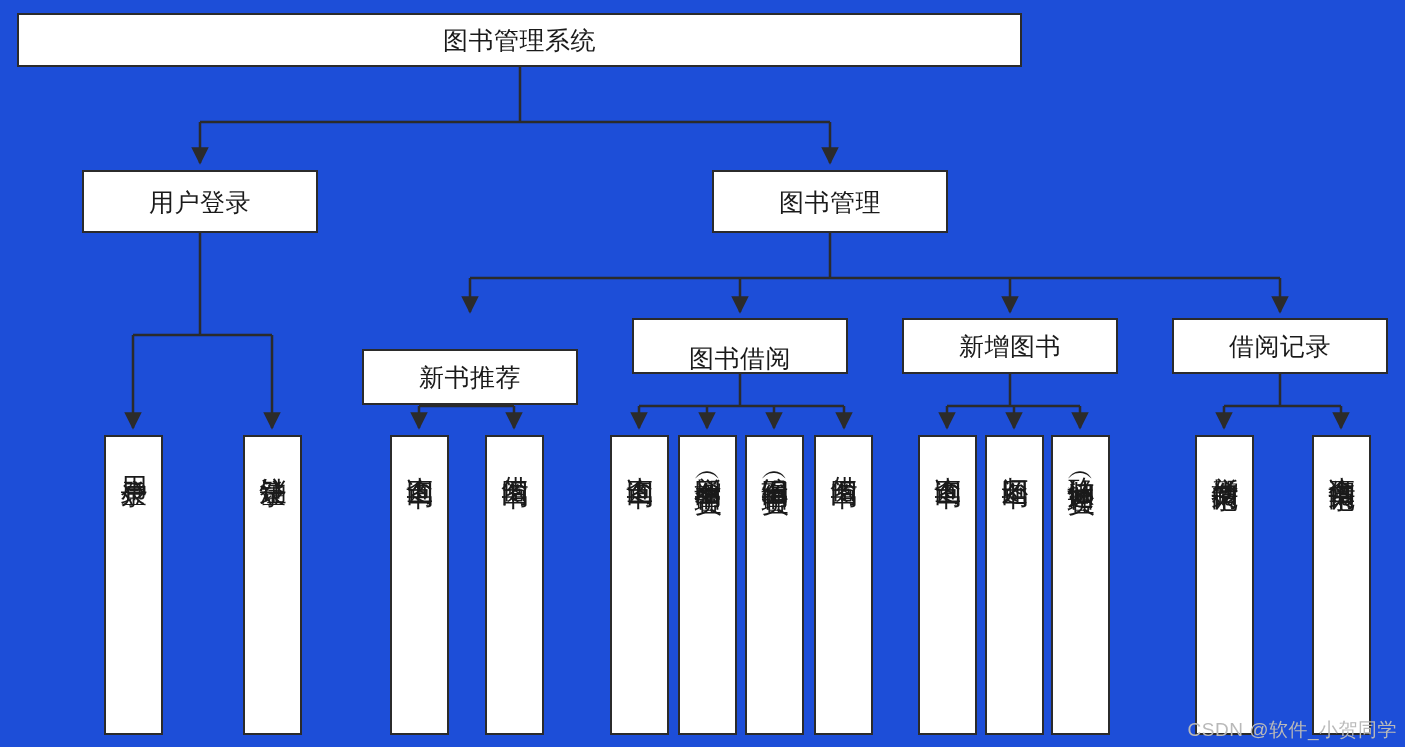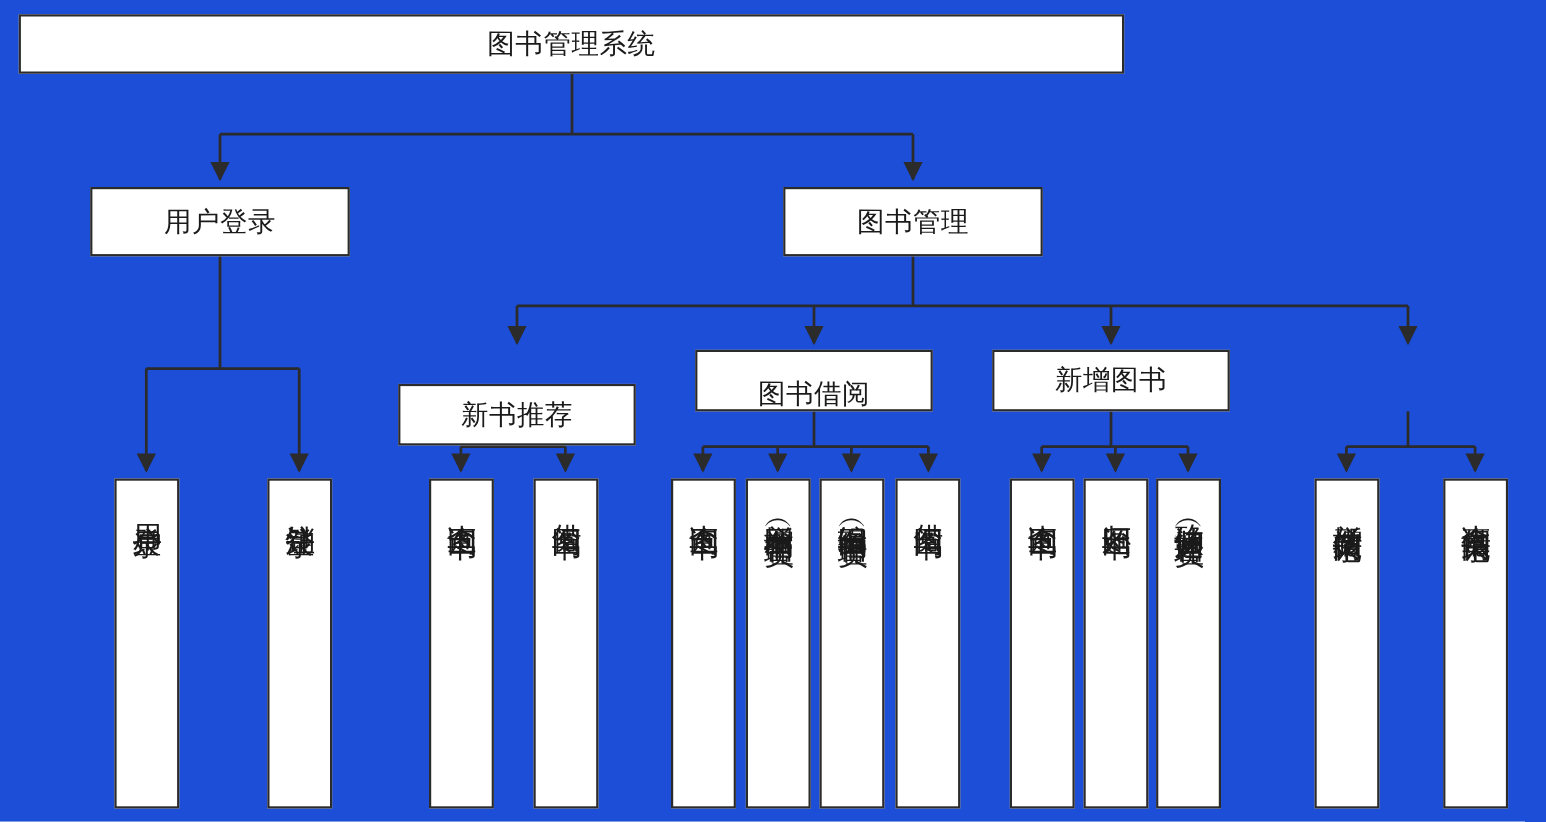--- a/index.html
+++ b/index.html
@@ -138,20 +138,23 @@
 
   <div class="node horiz" style="left:362px; top:318px; width:216px; height:56px;margin-top:31px;">
     <span class="lbl">新书推荐</span>
   </div>
   <div class="node horiz" style="left:632px; top:318px; width:216px; height:56px;align-items:flex-end;">
     <span class="lbl">图书借阅</span>
   </div>
   <div class="node horiz" style="left:902px; top:318px; width:216px; height:56px;">
     <span class="lbl">新增图书</span>
   </div>
+  <div class="node horiz" style="left:1172px; top:318px; width:216px; height:56px;">
+    <span class="lbl">借阅记录</span>
+  </div>
 
   <div class="node vert" style="left:104px; top:435px; width:59px; height:300px;">
     <span class="lbl">用户登录</span>
   </div>
   <div class="node vert" style="left:243px; top:435px; width:59px; height:300px;">
     <span class="lbl">注销登录</span>
   </div>
 
   <div class="node vert" style="left:390px; top:435px; width:59px; height:300px;">
     <span class="lbl">查询图书</span>
@@ -183,14 +186,15 @@
     <span class="lbl">确认归还（管理员）</span>
   </div>
 
   <div class="node vert" style="left:1195px; top:435px; width:59px; height:300px;">
     <span class="lbl">新增借阅记录</span>
   </div>
   <div class="node vert" style="left:1312px; top:435px; width:59px; height:300px;">
     <span class="lbl">查询借阅记录</span>
   </div>
 
+  <div class="watermark">CSDN @软件_小贺同学</div>
 
 </div>
 
 </body></html>

